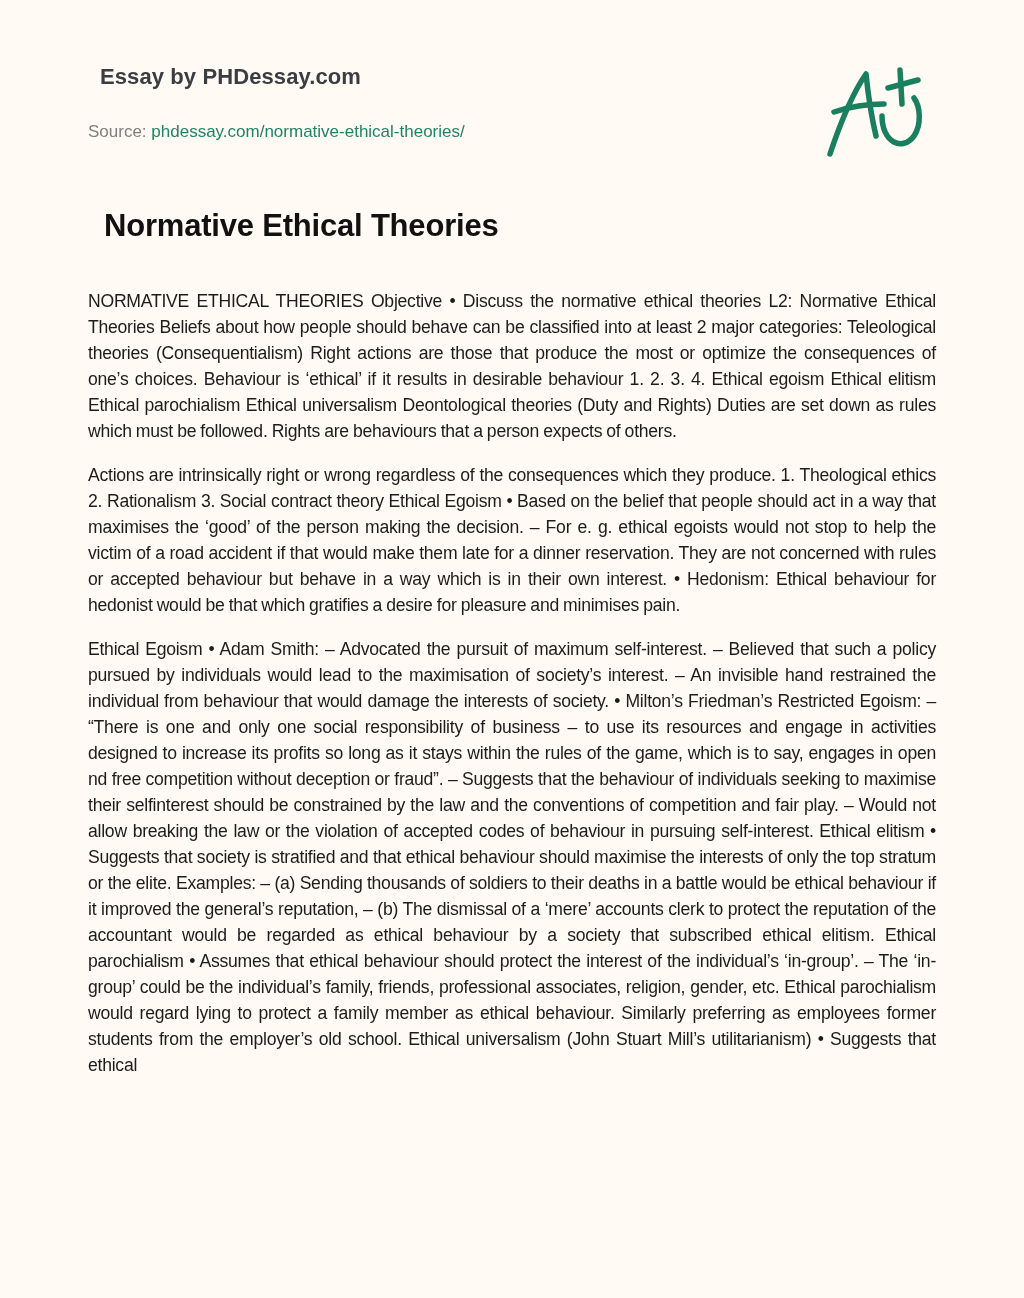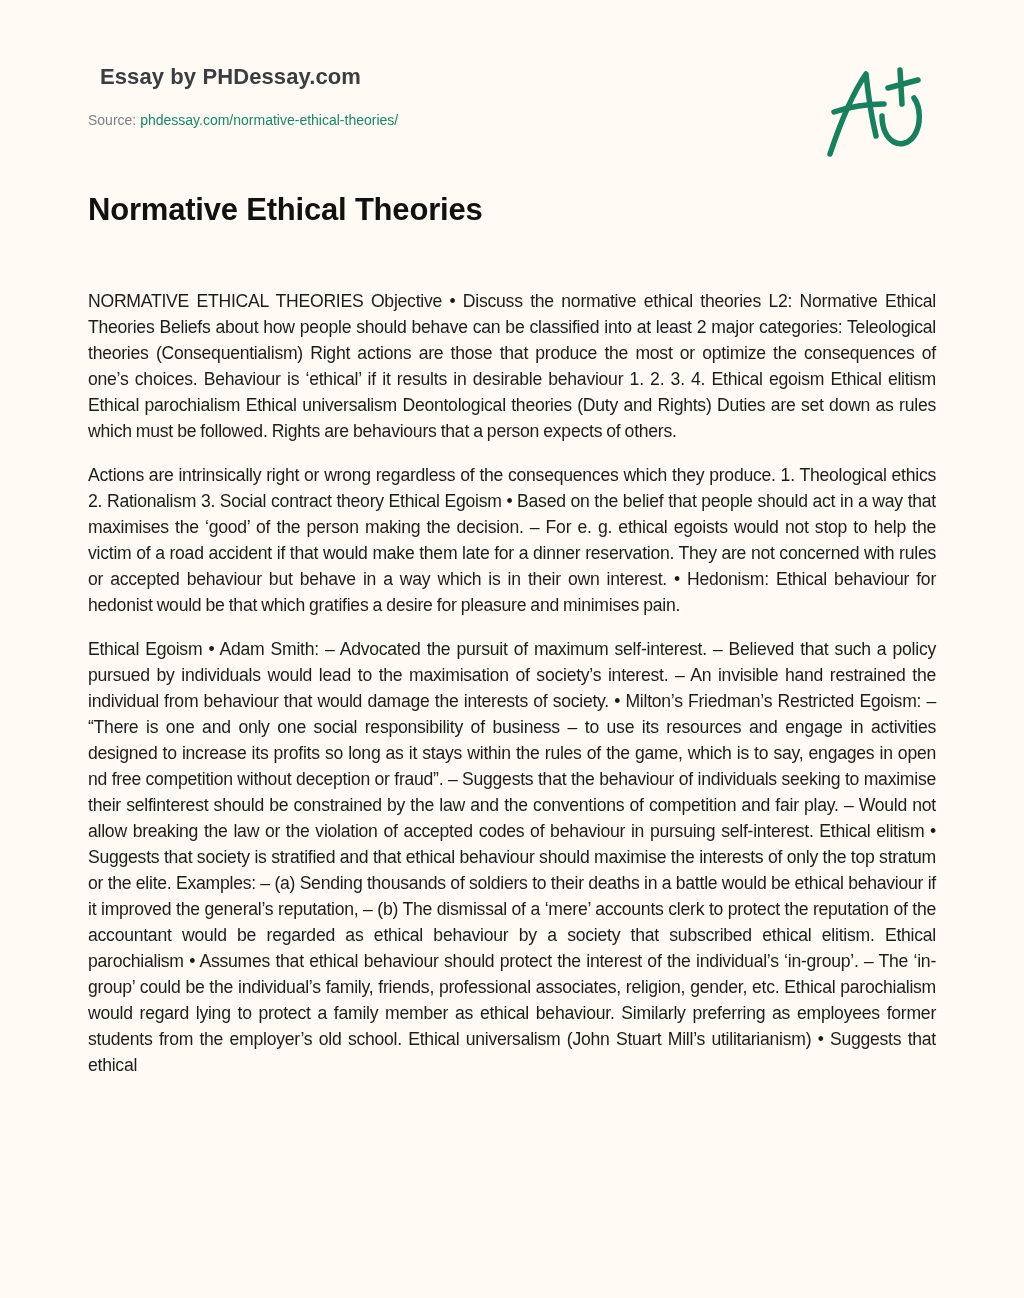--- a/index.html
+++ b/index.html
@@ -24,41 +24,41 @@
     .brand {
       font-family: "Liberation Sans", sans-serif;
       font-weight: bold;
       font-size: 22px;
       color: #3a3d42;
       line-height: 34px;
       margin: 12px;
       letter-spacing: 0.1px;
     }
     .source {
-      margin-top: 16px;
-      font-size: 14px;
+      margin-top: 28px;
+      font-size: 17px;
       line-height: 20px;
       color: #7d7f82;
     }
     .source a {
       color: #1f8467;
       text-decoration: none;
     }
     .logo {
       position: absolute;
       left: 822px;
       top: 64px;
       width: 110px;
       height: 96px;
     }
     .title {
       position: absolute;
       left: 88px;
       top: 190px;
-      margin: 0;
+      margin: 16px;
       font-size: 31px;
       font-weight: bold;
       color: #111111;
       line-height: 40px;
       letter-spacing: -0.2px;
     }
     .content {
       position: absolute;
       left: 88px;
       top: 272px;

